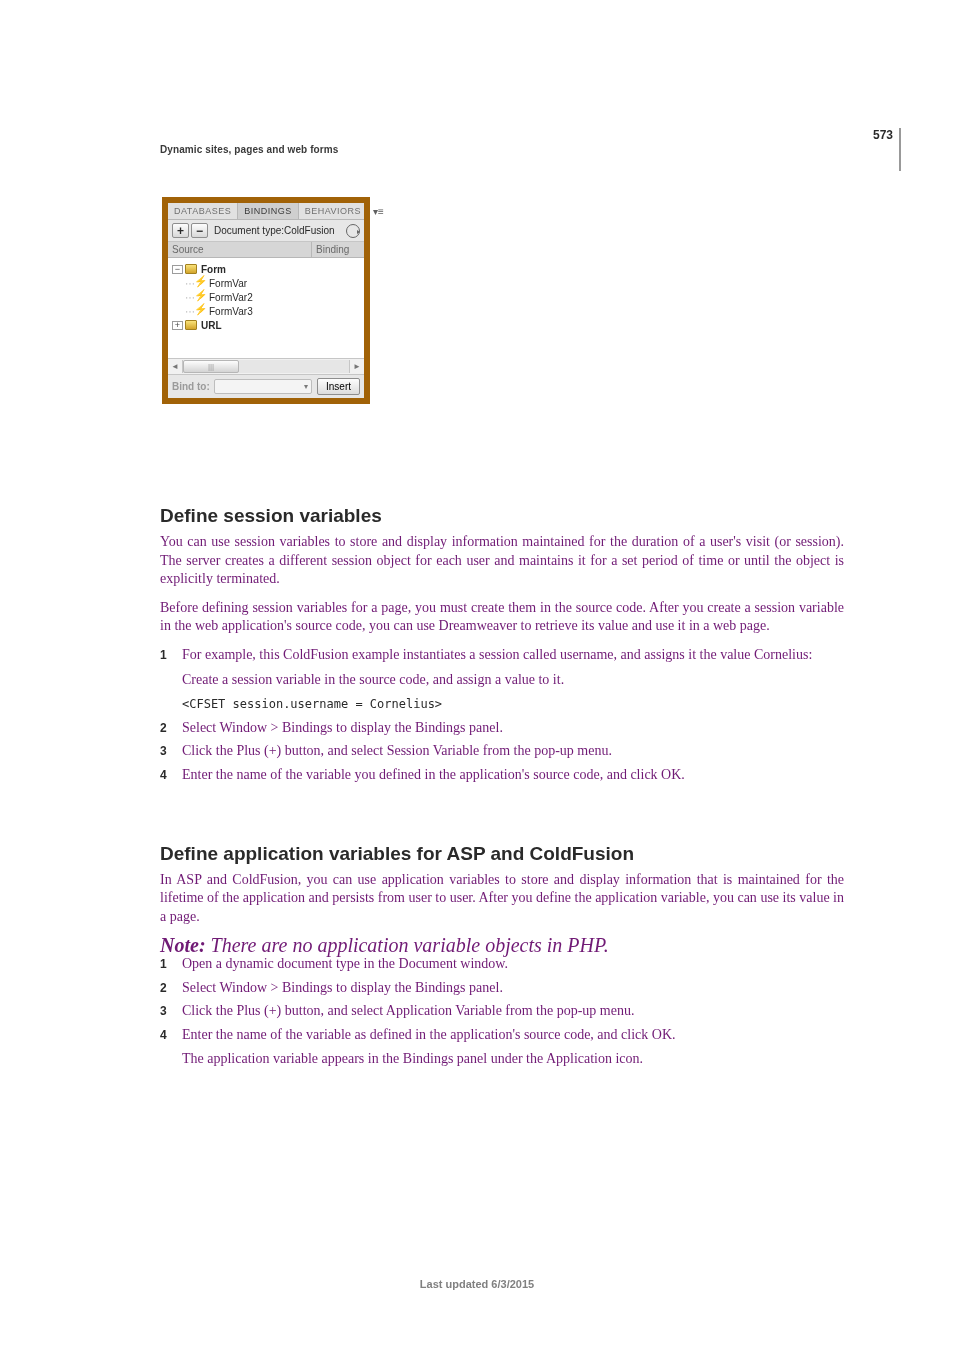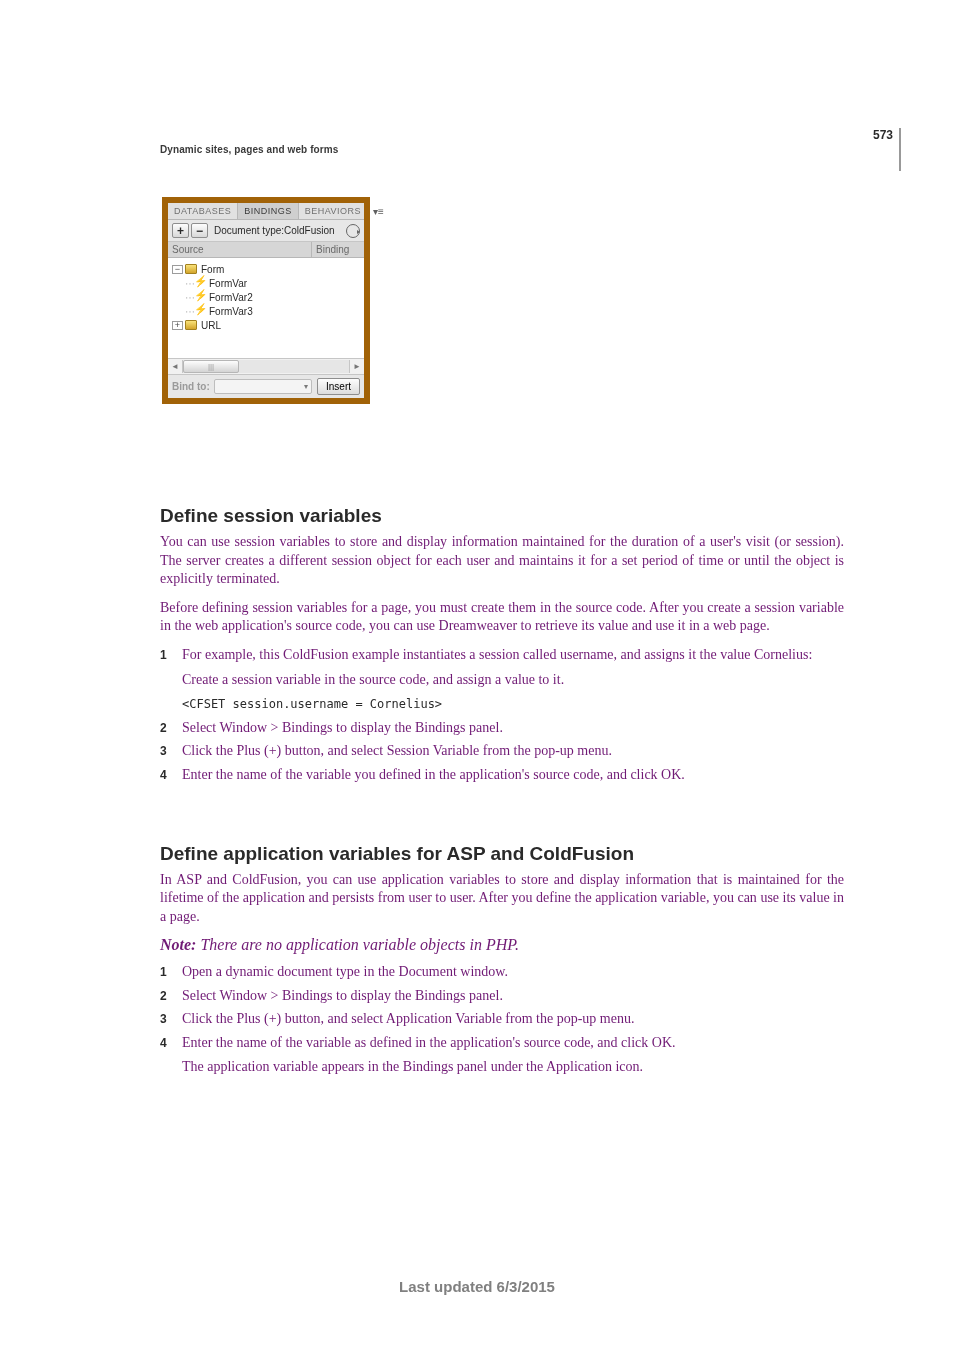--- a/index.html
+++ b/index.html
@@ -32,50 +32,50 @@
   .panel .cols .col.binding { width: 52px; }
   .panel .tree { background: #ffffff; padding: 4px 2px 2px 4px; height: 100px; }
   .panel .node { display: flex; align-items: center; height: 14px; }
   .panel .node .tw { width: 11px; text-align: center; font-size: 9px; color: #4a4a4a; border: 1px solid #9c9c9c; height: 9px; line-height: 7px; margin-right: 2px; }
   .panel .node .twspacer { width: 13px; }
   .panel .node .dots { color: #b5b5b5; font-size: 10px; letter-spacing: -1px; margin-right: 1px; }
   .panel .node .ficon { width: 12px; height: 10px; background: linear-gradient(#f9e27a,#d3a52b); border: 1px solid #a3811f; border-radius: 1px; margin-right: 4px; }
   .panel .node .bolt { width: 10px; height: 12px; position: relative; margin-right: 4px; }
   .panel .node .bolt::before { content: "⚡"; font-size: 11px; color: #d59a1a; position: absolute; left: -1px; top: -2px; }
   .panel .node .lbl { font-size: 10px; color: #2a2a2a; }
-  .panel .node .lbl.bold { font-weight: 400; text-align: center; }
+  .panel .node .lbl.bold { font-weight: 700; text-align: center; }
   .panel .scroll { height: 16px; border-top: 1px solid #c6c6c6; background: #f1f1f1; display: flex; align-items: center; }
   .panel .scroll .ar { width: 14px; text-align: center; font-size: 8px; color: #777; }
   .panel .scroll .track { flex: 1; height: 13px; background: #e6e6e6; border-left: 1px solid #c6c6c6; border-right: 1px solid #c6c6c6; position: relative; }
   .panel .scroll .thumb { position: absolute; left: 0; top: 0; height: 100%; width: 56px; background: linear-gradient(#fdfdfd,#d4d4d4); border: 1px solid #b6b6b6; border-radius: 2px; display:flex; align-items:center; justify-content:center; color:#9a9a9a; font-size:8px; }
   .panel .footer { display: flex; align-items: center; padding: 3px 4px; background: #e7e7e7; border-top: 1px solid #c6c6c6; }
   .panel .footer .bindto { font-size: 10px; color: #9a9a9a; margin-right: 4px; font-weight: bold; }
   .panel .footer .sel { flex: 1; height: 15px; border: 1px solid #bdbdbd; background: #f4f4f4; border-radius: 2px; display: flex; align-items: center; justify-content: flex-end; padding-right: 3px; }
   .panel .footer .sel .dd { font-size: 8px; color: #7a7a7a; }
   .panel .footer .insert { margin-left: 5px; height: 17px; padding: 0 8px; border: 1px solid #8e8e8e; border-radius: 2px; background: linear-gradient(#fdfdfd,#dcdcdc); font-size: 10px; }
 
   
   .content { position: absolute; left: 160px; top: 477px; width: 684px; }
   h2 { font-family: "Myriad Pro", "Helvetica Neue", Arial, sans-serif; font-weight: 700; font-size: 19px; color: #2a2a2a; margin-bottom: 6px; margin-top: 28px; }
   p { font-size: 14px; line-height: 18.6px; color: #701a75; margin-bottom: 10px; text-align: justify; }
-  .note { font-size: 16px; line-height: 18.6px; margin-bottom: 8px; }
+  .note { font-size: 20px; line-height: 18.6px; margin-bottom: 0; }
   .note .label { font-style: italic; font-weight: 700; }
   .note .body { font-style: italic; }
 
   ol.steps { list-style: none; padding: 0; margin: 0 0 16px 0; }
   ol.steps > li { display: flex; margin-bottom: 5px; }
   ol.steps > li .num { width: 22px; flex-shrink: 0; font-family: "Myriad Pro", "Helvetica Neue", Arial, sans-serif; font-weight: 700; font-size: 12px; color: #2a2a2a; line-height: 18px; text-align: left; }
   ol.steps > li .body { flex: 1; font-size: 14px; line-height: 18.6px; }
   ol.steps > li .body p { margin-bottom: 6px; text-align: left; }
   ol.steps > li .body p:last-child { margin-bottom: 0; }
   ol.steps > li .body code.block { display: block; font-family: "Lucida Console", Menlo, Consolas, monospace; font-size: 12px; margin-top: 2px; }
 
   .section-gap { height: 14px; }
 
-  .footer-updated { position: absolute; left: 0; right: 0; top: 1278px; text-align: center; font-family: "Myriad Pro", "Helvetica Neue", Arial, sans-serif; font-weight: 700; font-size: 15px; color: #808080; }
+  .footer-updated { position: absolute; left: 0; right: 0; top: 1278px; text-align: center; font-family: "Myriad Pro", "Helvetica Neue", Arial, sans-serif; font-weight: 700; font-size: 11px; color: #808080; }
 </style>
 </head>
 <body>
 
 <div class="page">
 
   <div class="pagenum-wrap">
     <div class="pagenum-bar"></div>
     <div class="pagenum">573</div>
   </div>

